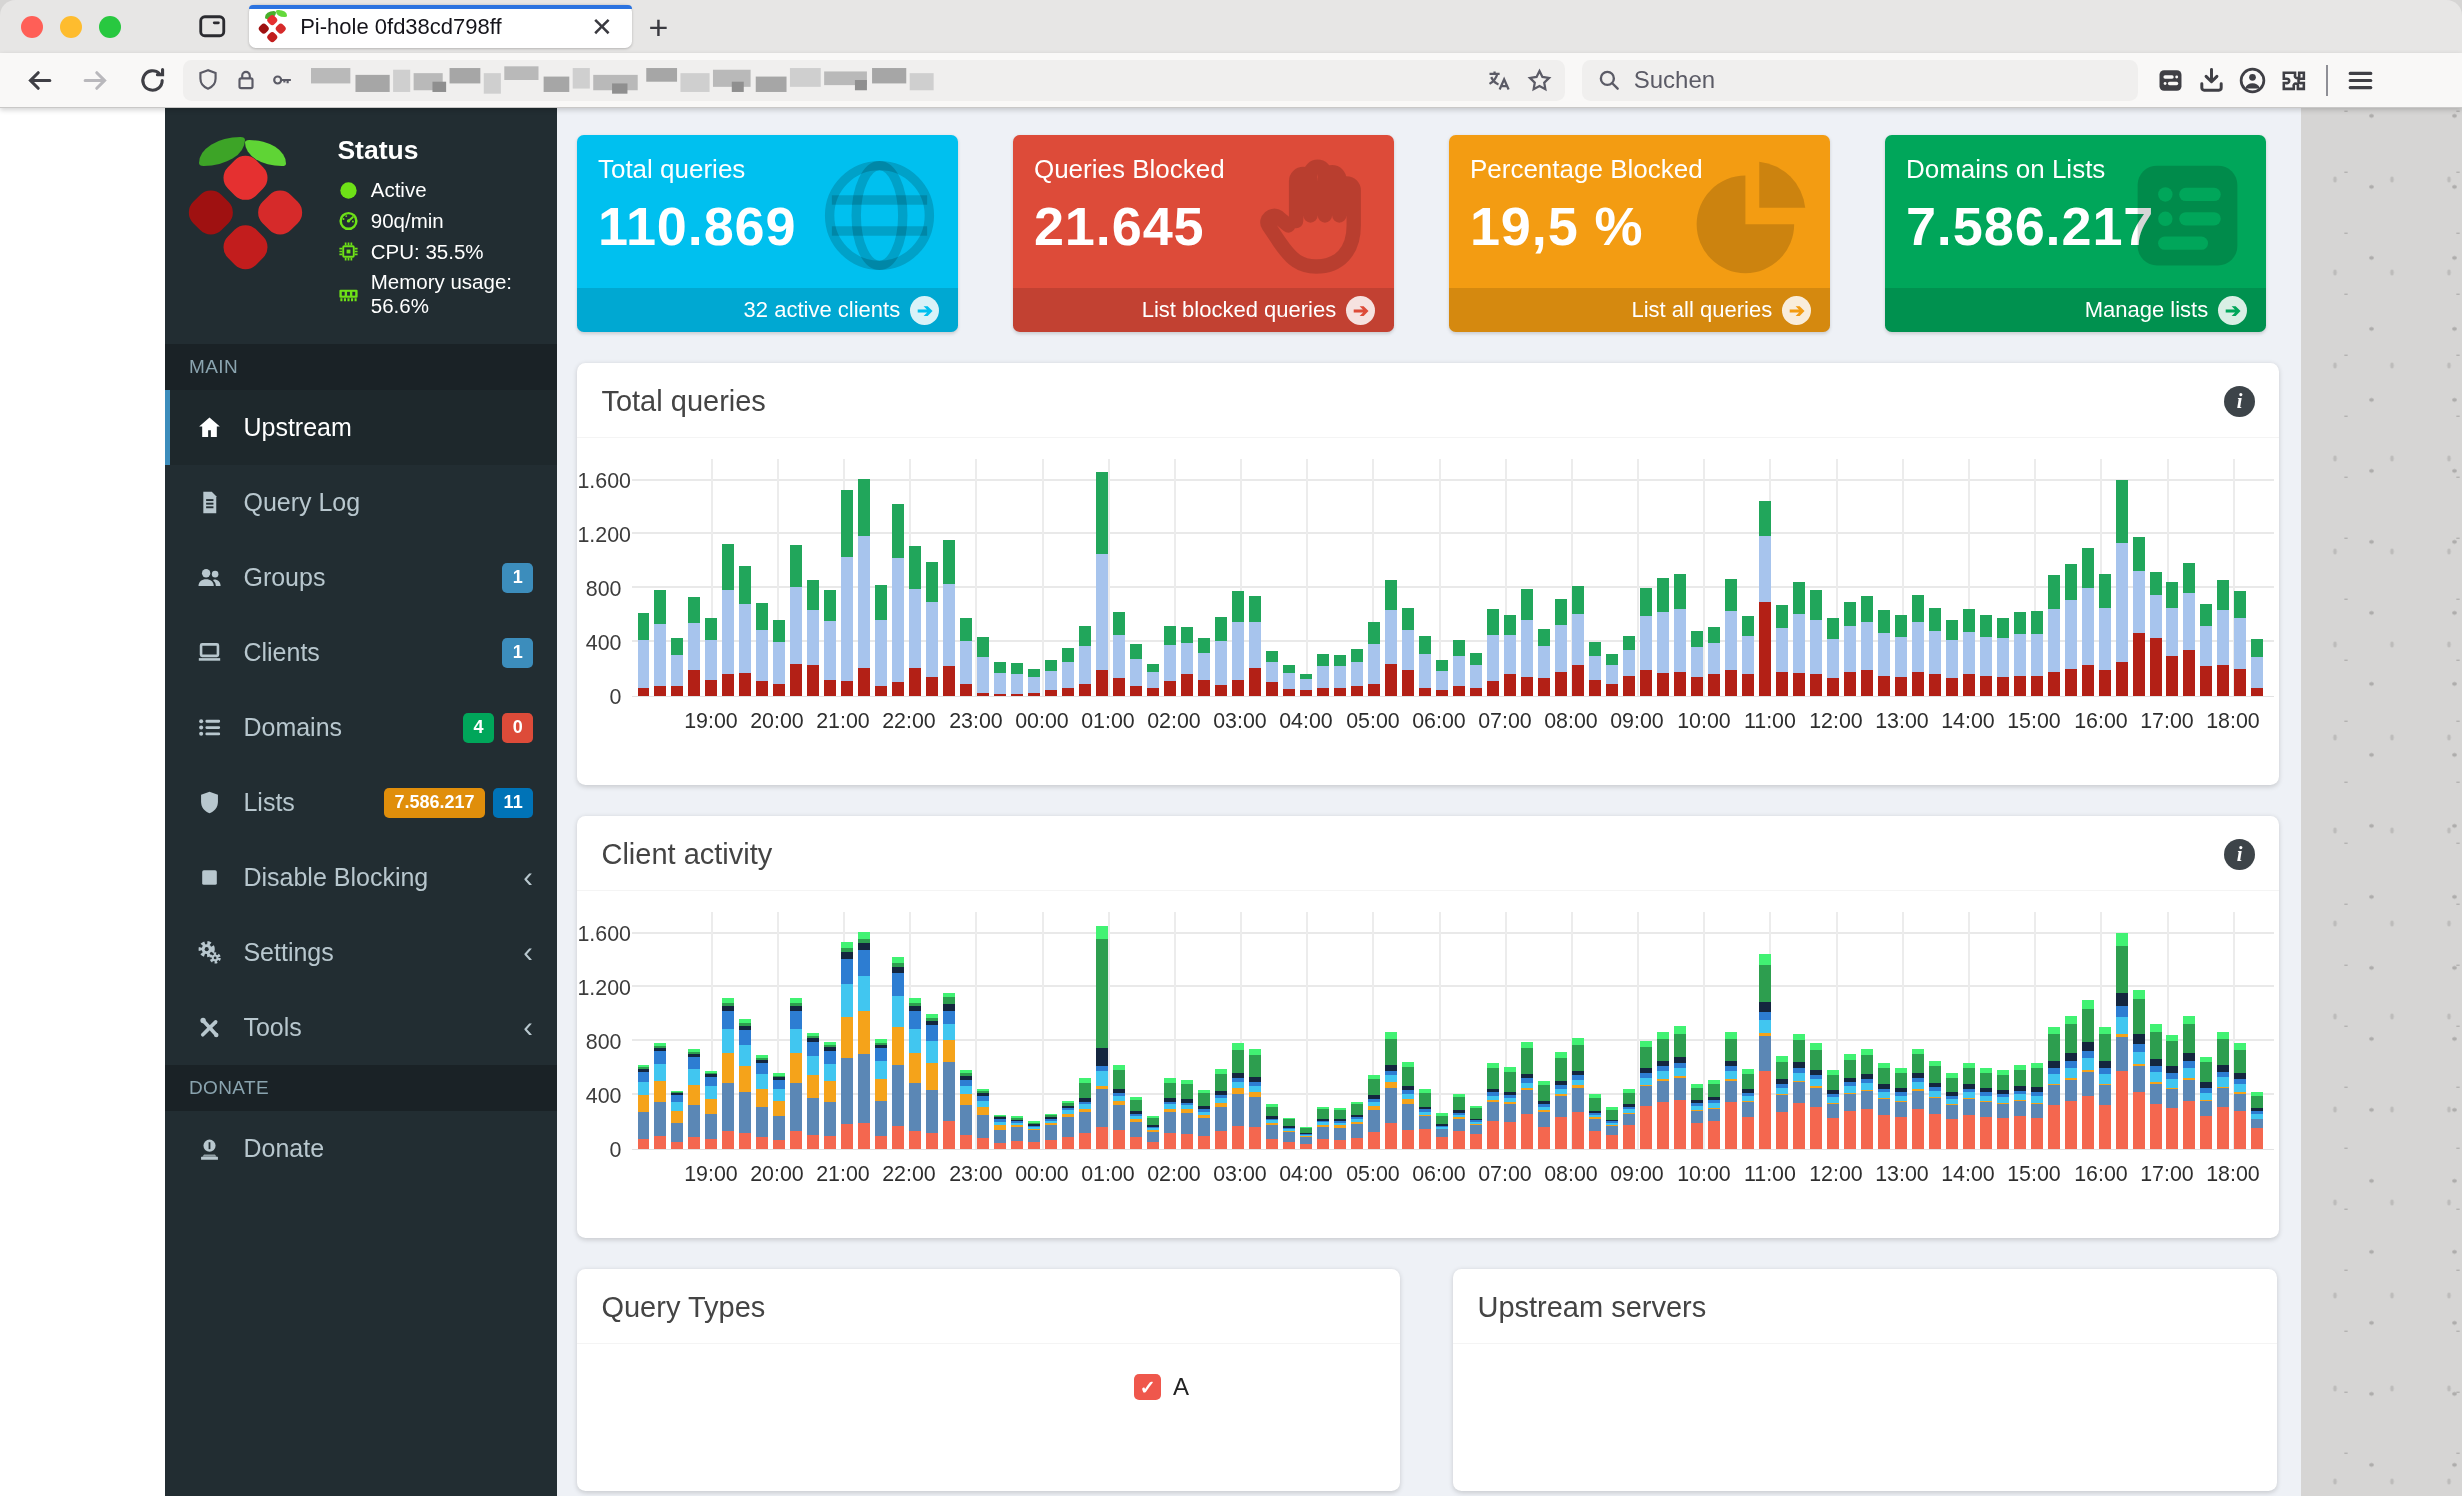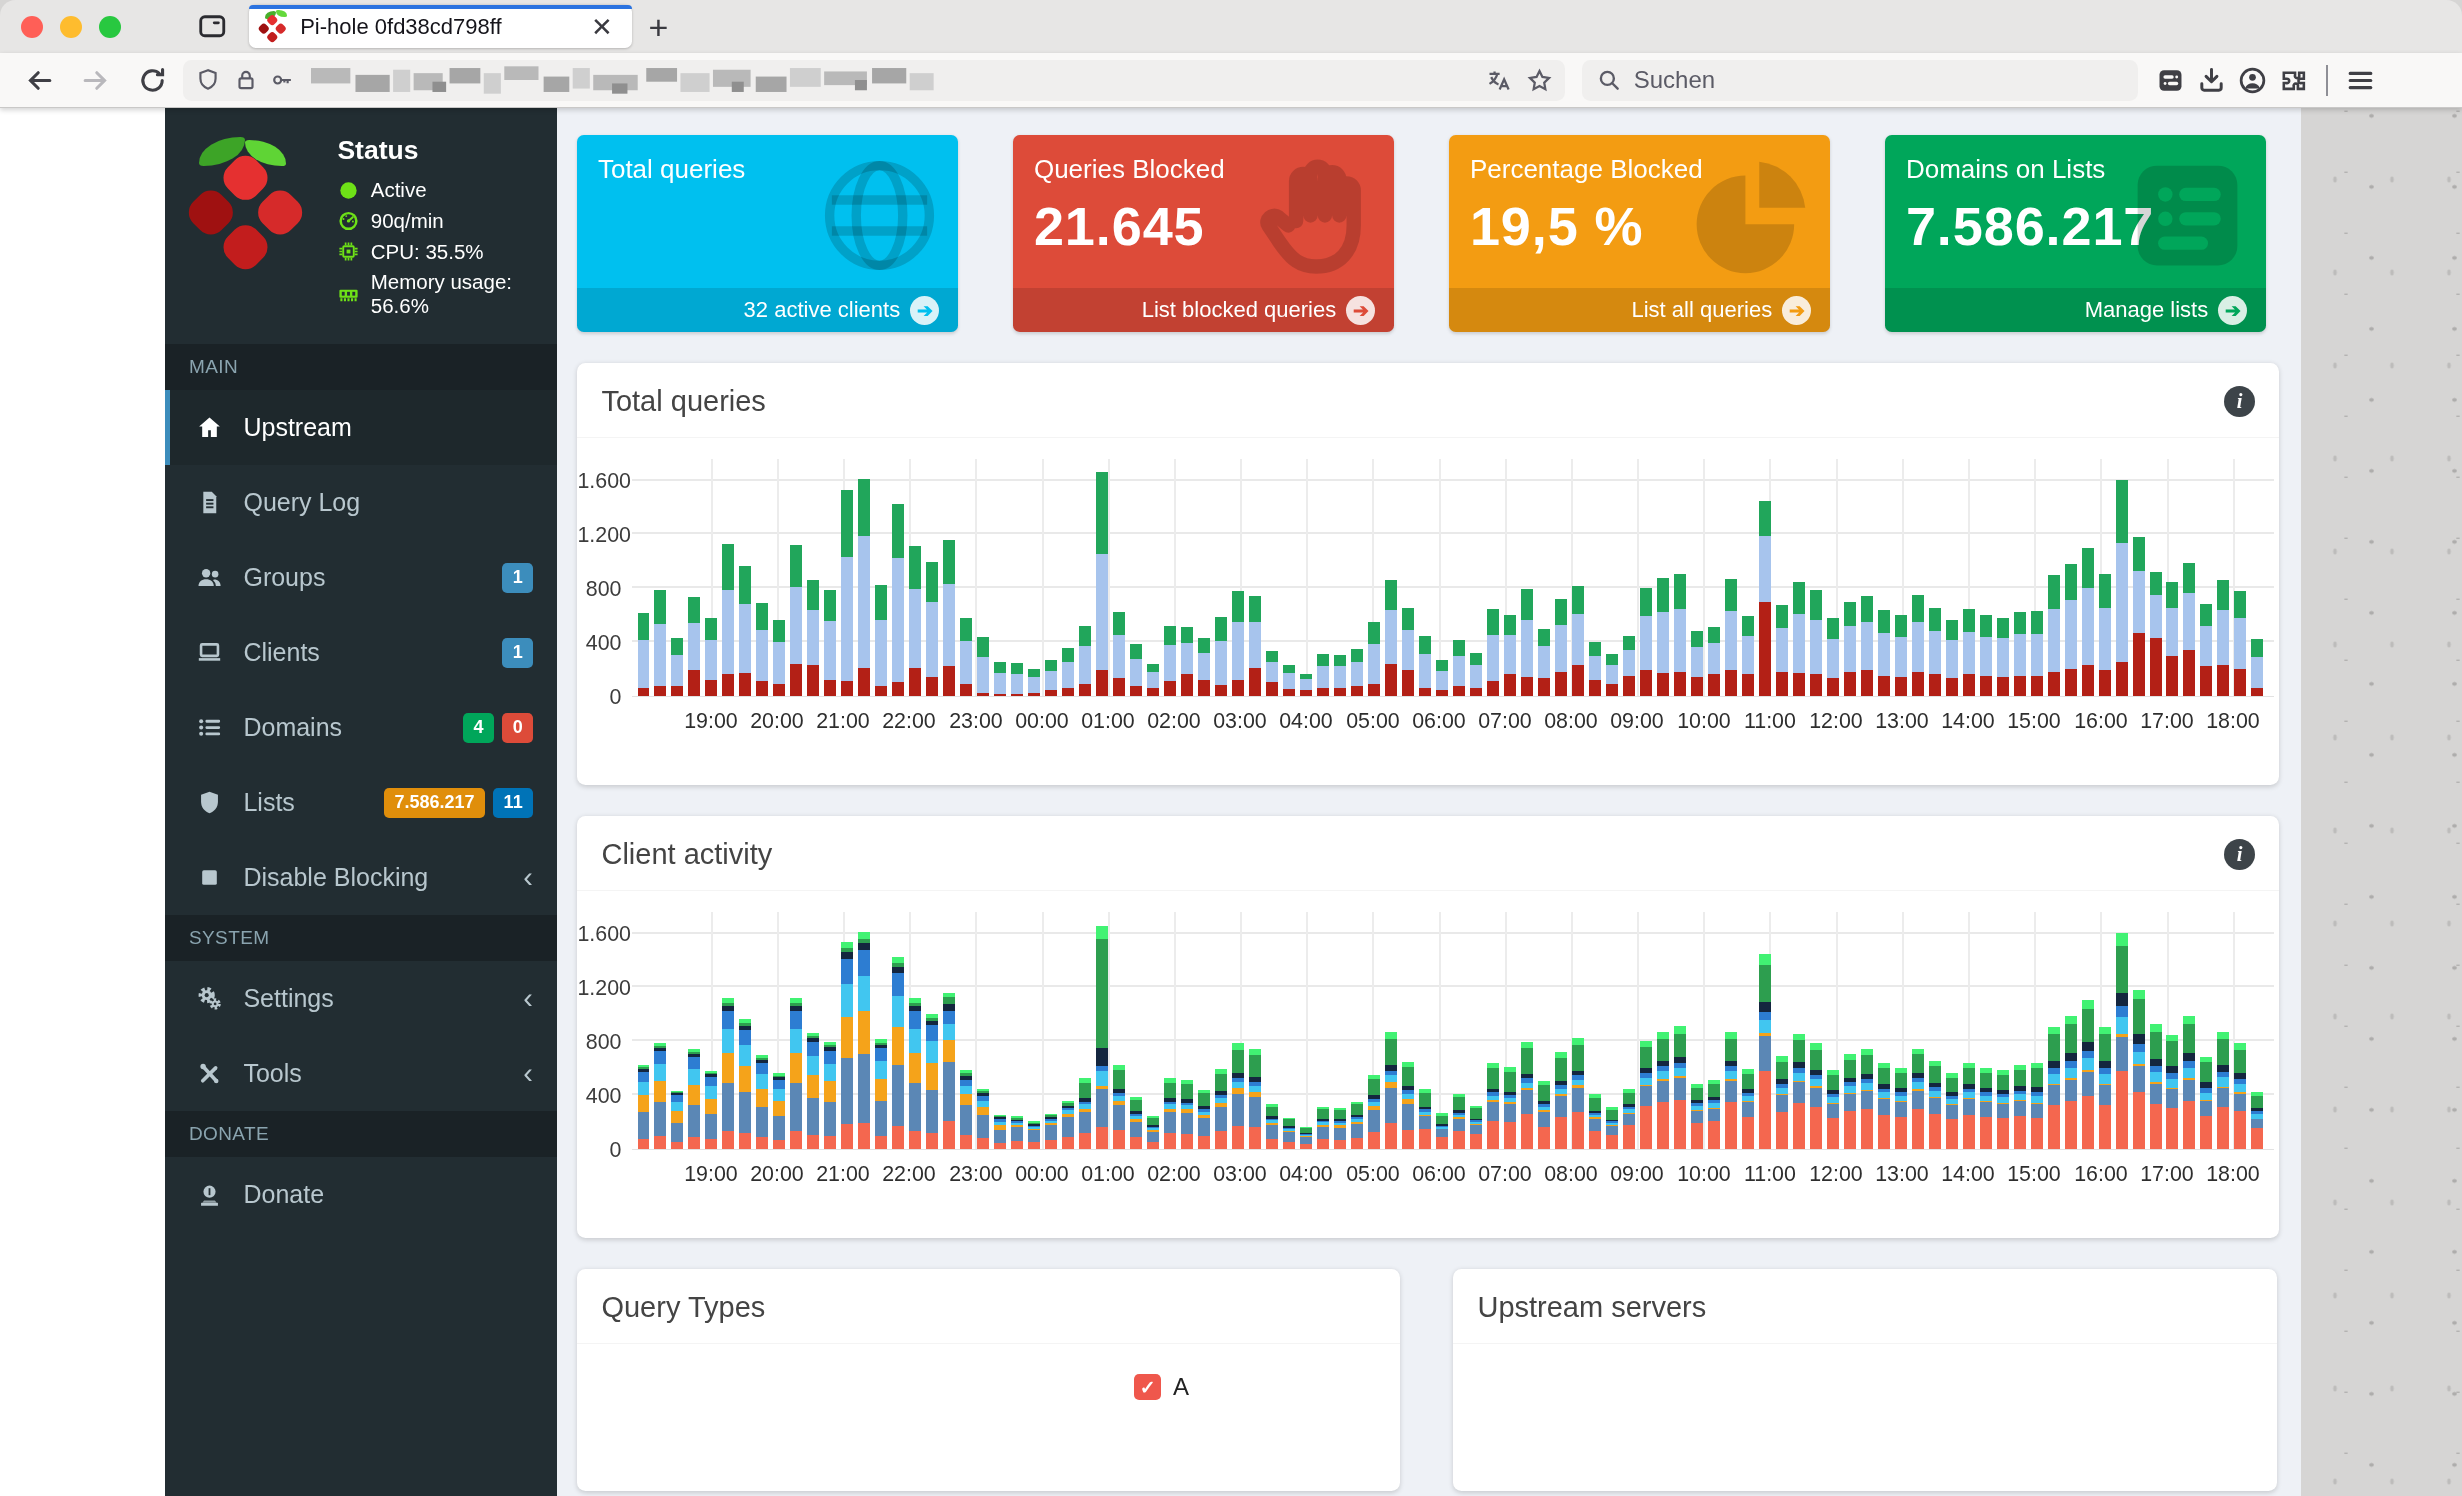--- a/index.html
+++ b/index.html
@@ -433,21 +433,20 @@
               <div class="item">
                 <span class="mic">
                   <svg viewBox="0 0 24 24" width="100%" height="100%">
                     <rect x="5.5" y="5.5" width="13" height="13" rx="1.5" fill="currentColor"></rect>
                   </svg>
                 </span>
                 <span>Disable Blocking</span>
                 <span class="grow"></span>
                 <span class="chev">‹</span>
               </div>
-              <div class="sec-header">SYSTEM</div>
               <div class="item">
                 <span class="mic">
                   <svg viewBox="0 0 24 24" width="100%" height="100%">
                     <circle cx="9.5" cy="9" r="5" fill="none" stroke="currentColor" stroke-width="4.4" stroke-dasharray="2.6 2.1"></circle>
                     <circle cx="9.5" cy="9" r="4.4" fill="currentColor"></circle>
                     <circle cx="9.5" cy="9" r="1.8" fill="#222d32"></circle>
                     <circle cx="17" cy="16.8" r="3.4" fill="none" stroke="currentColor" stroke-width="3.2" stroke-dasharray="2 1.6"></circle>
                     <circle cx="17" cy="16.8" r="3" fill="currentColor"></circle>
                     <circle cx="17" cy="16.8" r="1.2" fill="#222d32"></circle>
                   </svg>
@@ -495,20 +494,21 @@
                   <svg viewBox="0 0 24 24">
                     <g fill="none" stroke="currentColor" stroke-width="1.7">
                       <circle cx="12" cy="12" r="9"></circle>
                       <ellipse cx="12" cy="12" rx="4.2" ry="9"></ellipse>
                       <path d="M3.4 9.2h17.2M3.4 14.8h17.2"></path>
                     </g>
                   </svg>
                 </span>
                 <div class="body">
                   <div class="title">Total queries</div>
+                  <div class="value">110.869</div>
                 </div>
                 <div class="footer">
                   <span>32 active clients</span>
                   <span class="fchip">➔</span>
                 </div>
               </div>
               <div class="card" style="--cc: #dd4b39; background: rgb(221, 75, 57);">
                 <span class="ghost">
                   <svg viewBox="0 0 24 24">
                     <path d="M8.5 13V5.8a1.3 1.3 0 0 1 2.6 0V12m0-7.5a1.3 1.3 0 0 1 2.6 0V12m0-6.5a1.3 1.3 0 0 1 2.6 0V12m0-4.5a1.3 1.3 0 0 1 2.6 0v6.3c0 4.6-2.6 7.4-6.8 7.4-2.9 0-4.4-1.2-6.6-4.4l-2-3c-.7-1 .7-2.3 1.8-1.5l1.8 1.5" fill="none" stroke="currentColor" stroke-width="2.6" stroke-linecap="round" stroke-linejoin="round"></path>

